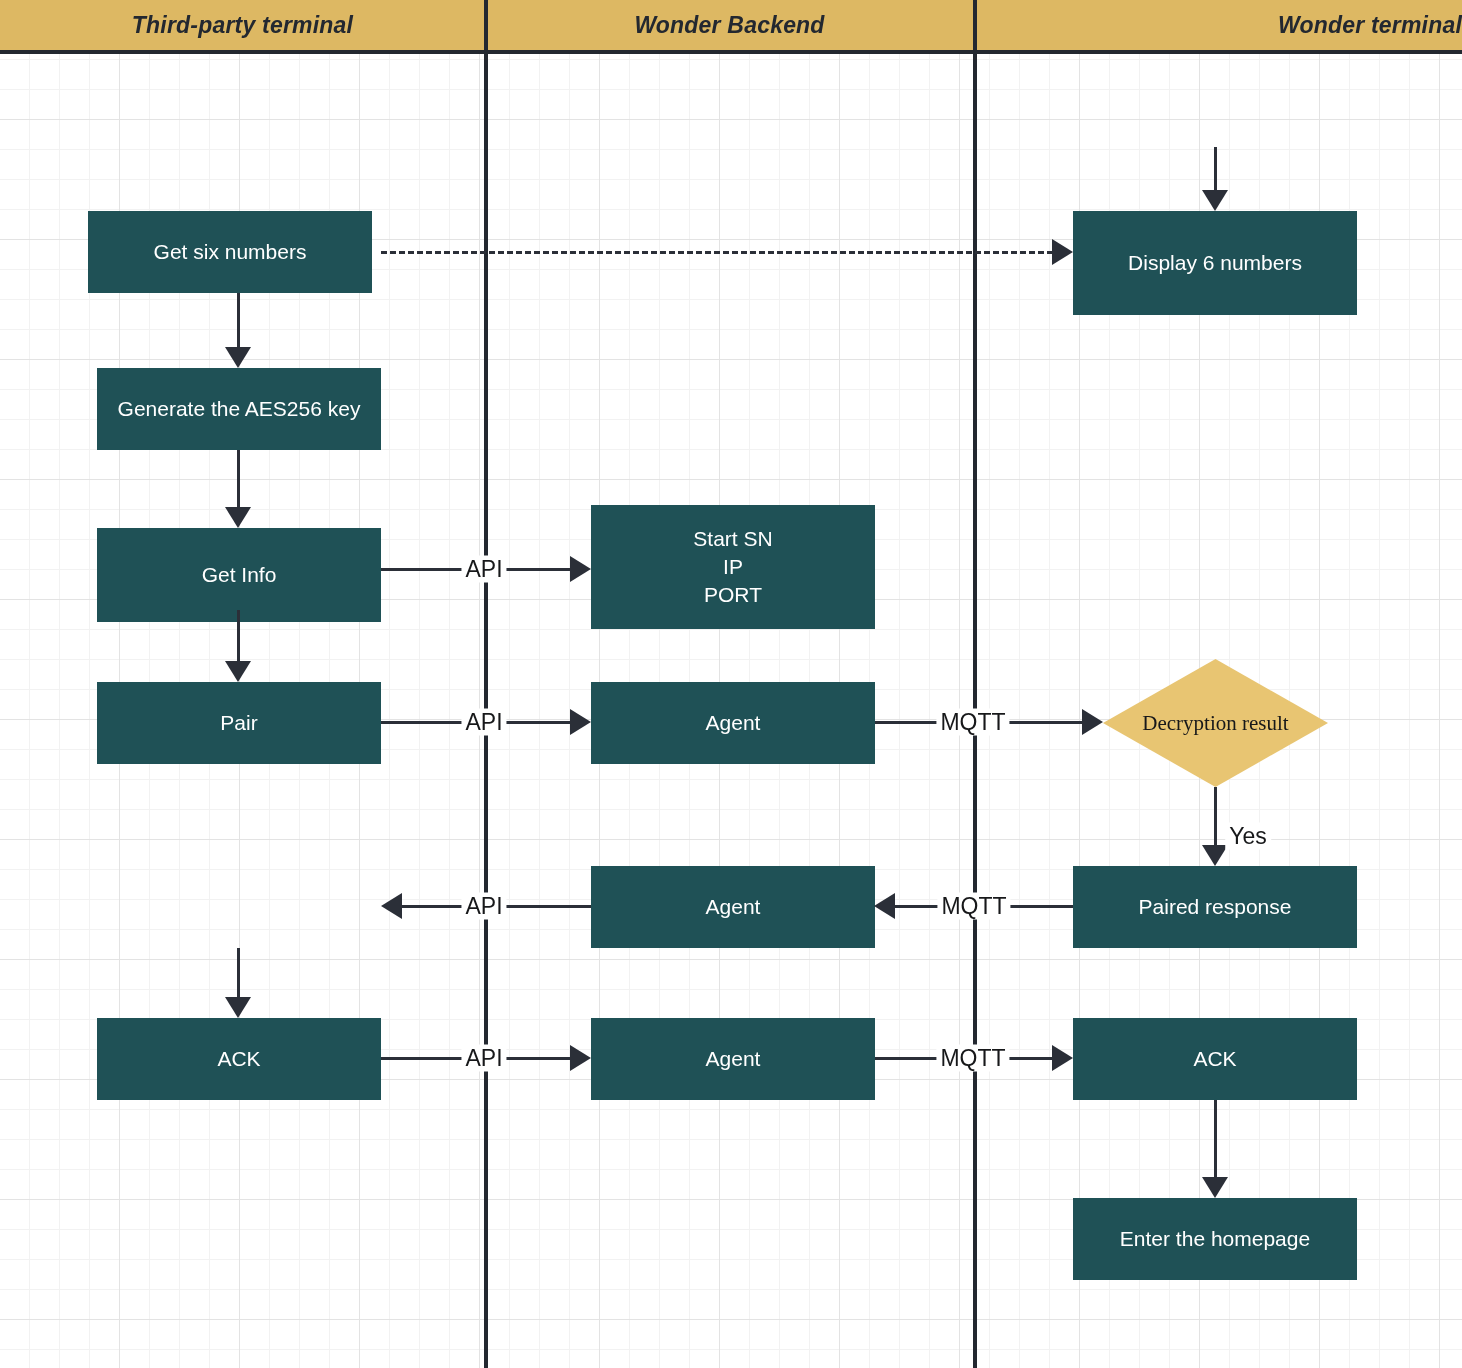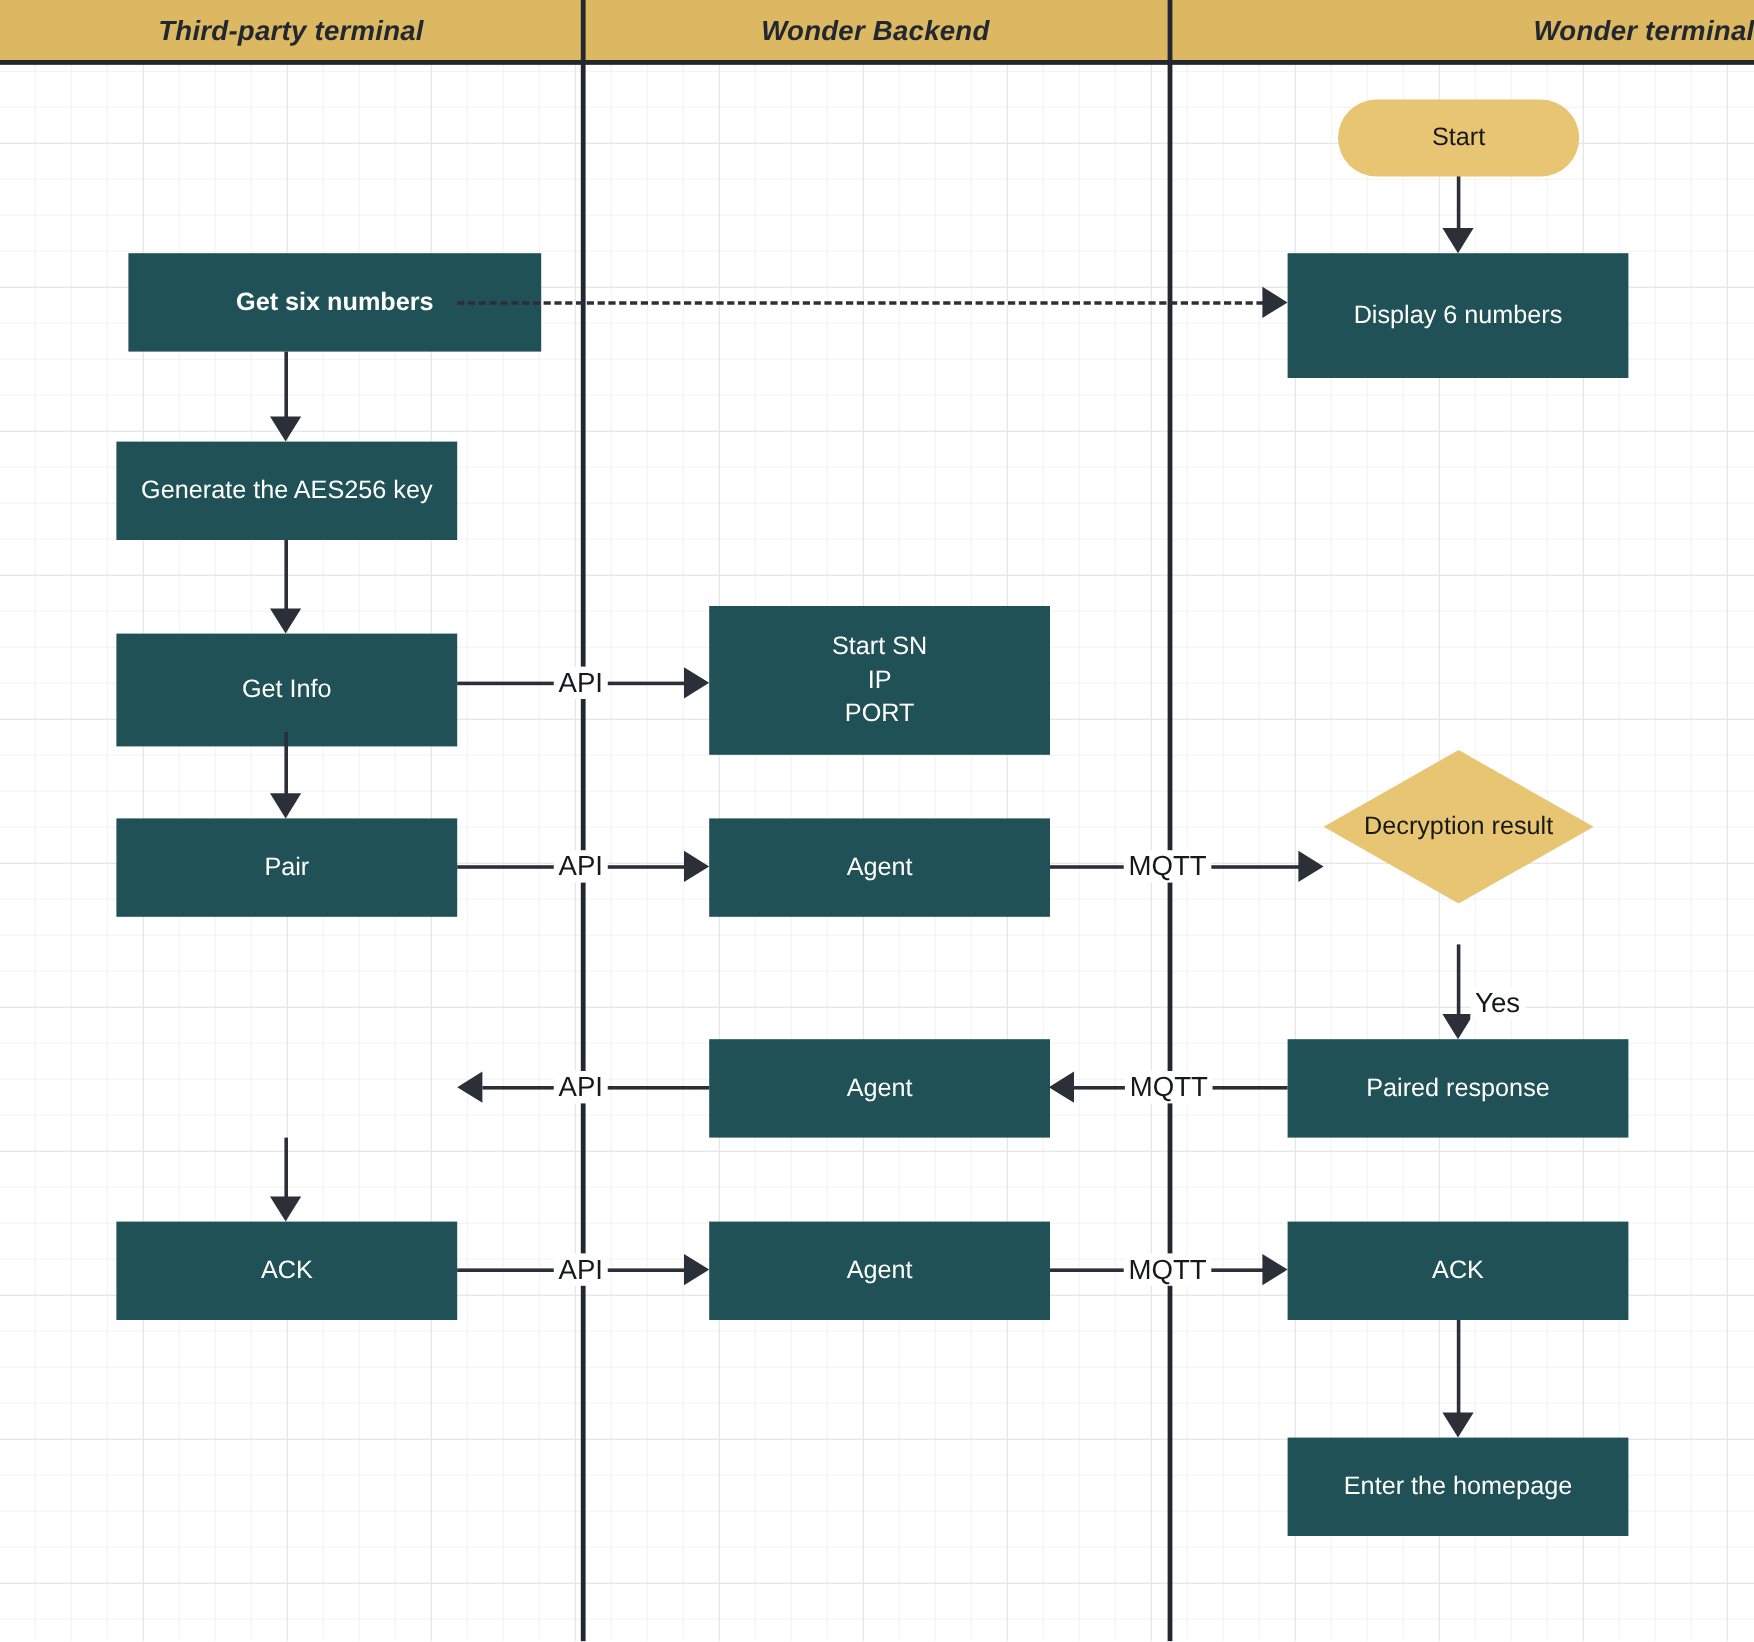--- a/index.html
+++ b/index.html
@@ -142,29 +142,26 @@
   <div class="lane-header" style="left:485px; width:489px;">
     <span>Wonder Backend</span>
   </div>
   <div class="lane-header" style="left:974px; width:488px;justify-content:flex-end;">
     <span>Wonder terminal</span>
   </div>
 
   <div class="lane-divider" style="left:484px;"></div>
   <div class="lane-divider" style="left:973px;"></div>
 
-  <div class="node pill" style="left:1115px; top:83px; width:201px; height:64px;">
-    <span>Start</span>
-  </div>
 
   <div class="node" style="left:1073px; top:211px; width:284px; height:104px;">
     <span>Display 6 numbers</span>
   </div>
 
-  <div class="node" style="left:107px; top:211px; width:344px; height:82px;font-weight:bold;">
+  <div class="node" style="left:88px; top:211px; width:284px; height:82px;">
     <span>Get six numbers</span>
   </div>
 
   <div class="node" style="left:97px; top:368px; width:284px; height:82px;">
     <span>Generate the AES256 key</span>
   </div>
 
   <div class="node" style="left:97px; top:528px; width:284px; height:94px;">
     <span>Get Info</span>
   </div>
@@ -176,21 +173,21 @@
   </div>
 
   <div class="node" style="left:97px; top:682px; width:284px; height:82px;">
     <span>Pair</span>
   </div>
 
   <div class="node" style="left:591px; top:682px; width:284px; height:82px;">
     <span>Agent</span>
   </div>
 
-  <div class="diamond-wrap" style="left:1103px; top:625px; width:225px; height:128px;">
+  <div class="diamond-wrap" style="left:1103px; top:659px; width:225px; height:128px;font-family:Liberation Serif, serif;">
     <div class="diamond-shape"></div>
     <span class="diamond-label">Decryption result</span>
   </div>
 
   <div class="node" style="left:1073px; top:866px; width:284px; height:82px;">
     <span>Paired response</span>
   </div>
 
   <div class="node" style="left:591px; top:866px; width:284px; height:82px;">
     <span>Agent</span>

